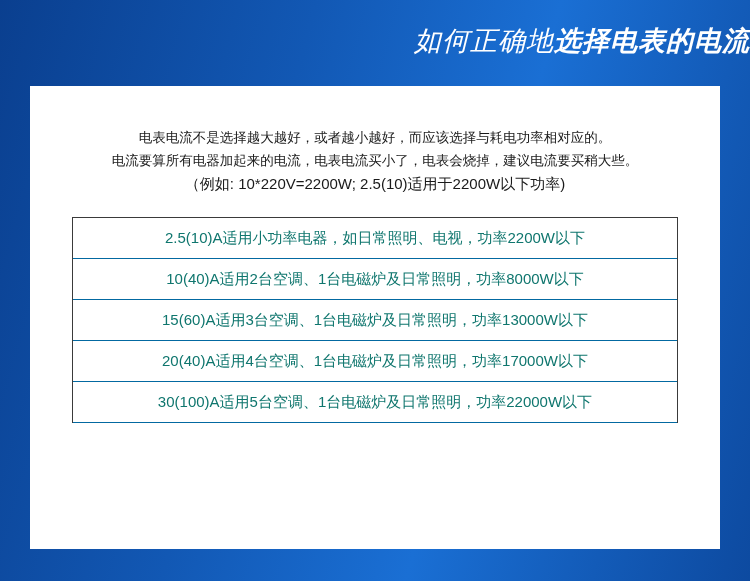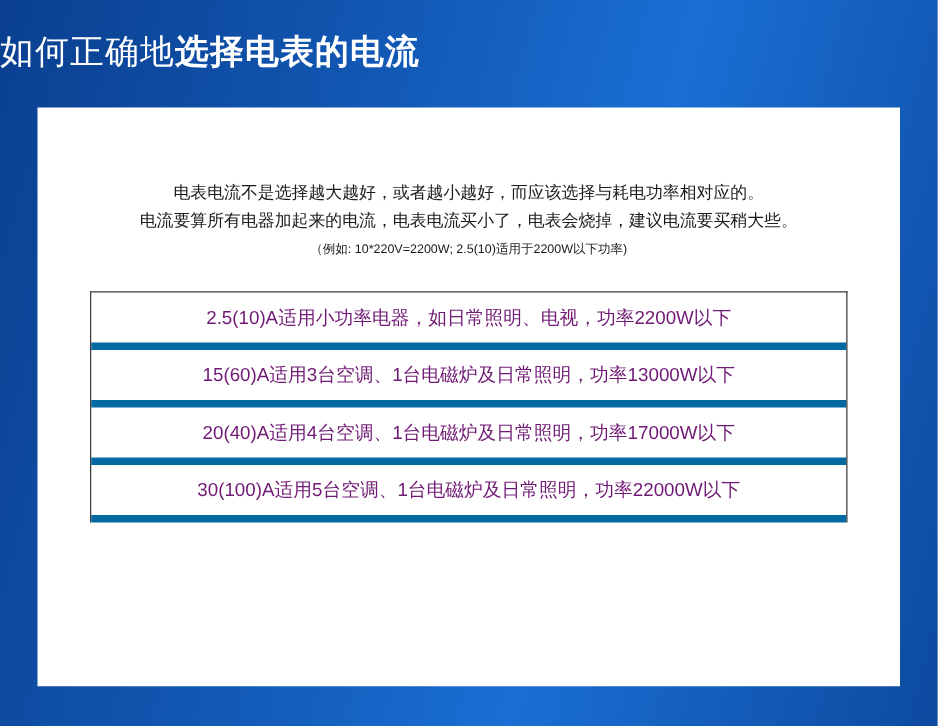--- a/index.html
+++ b/index.html
@@ -16,21 +16,22 @@
   .page {
     position: relative;
     width: 750px;
     height: 581px;
     background: linear-gradient(105deg, #0a3f8f 0%, #1258b4 35%, #1a6fd4 62%, #0d4aa0 100%);
   }
   .header {
     height: 82px;
     display: flex;
     align-items: center;
-    justify-content: flex-start;
+    justify-content: flex-end;
+    font-style: italic;
   }
   .header-title {
     font-size: 27px;
     color: #ffffff;
     letter-spacing: 1px;
     white-space: nowrap;
   }
   .header-title .light {
     font-weight: normal;
   }
@@ -40,46 +41,46 @@
   .card {
     position: absolute;
     left: 30px;
     top: 86px;
     width: 690px;
     height: 463px;
     background: #ffffff;
     box-sizing: border-box;
   }
   .intro {
-    padding: 56px 40px 0 40px;
+    padding: 40px 40px 0 40px;
     text-align: center;
     color: #1a1a1a;
     font-size: 13.5px;
     line-height: 23px;
   }
   .intro p {
     margin: 0;
   }
   .intro .example {
-    font-size: 10px;
+    font-size: 15px;
   }
   .table {
     margin: 22px 42px 0 42px;
     border: 1px solid #3a3a3a;
     border-bottom: none;
     box-sizing: border-box;
   }
   .row {
-    border-bottom: 6px solid #0369a1;
+    border-bottom: 1px solid #0369a1;
     height: 40px;
     display: flex;
     align-items: center;
     justify-content: center;
     font-size: 15px;
-    color: #701a75;
+    color: #0f766e;
   }
 </style>
 </head>
 <body>
 
 <div class="page">
 
   <div class="header">
     <div class="header-title">
       <span class="light">如何正确地</span><span class="bold">选择电表的电流</span>
@@ -89,19 +90,20 @@
   <div class="card">
 
     <div class="intro">
       <p>电表电流不是选择越大越好，或者越小越好，而应该选择与耗电功率相对应的。</p>
       <p>电流要算所有电器加起来的电流，电表电流买小了，电表会烧掉，建议电流要买稍大些。</p>
       <p class="example">（例如: 10*220V=2200W; 2.5(10)适用于2200W以下功率)</p>
     </div>
 
     <div class="table">
       <div class="row">2.5(10)A适用小功率电器，如日常照明、电视，功率2200W以下</div>
+      <div class="row">10(40)A适用2台空调、1台电磁炉及日常照明，功率8000W以下</div>
       <div class="row">15(60)A适用3台空调、1台电磁炉及日常照明，功率13000W以下</div>
       <div class="row">20(40)A适用4台空调、1台电磁炉及日常照明，功率17000W以下</div>
       <div class="row">30(100)A适用5台空调、1台电磁炉及日常照明，功率22000W以下</div>
     </div>
 
   </div>
 </div>
 
 </body></html>

